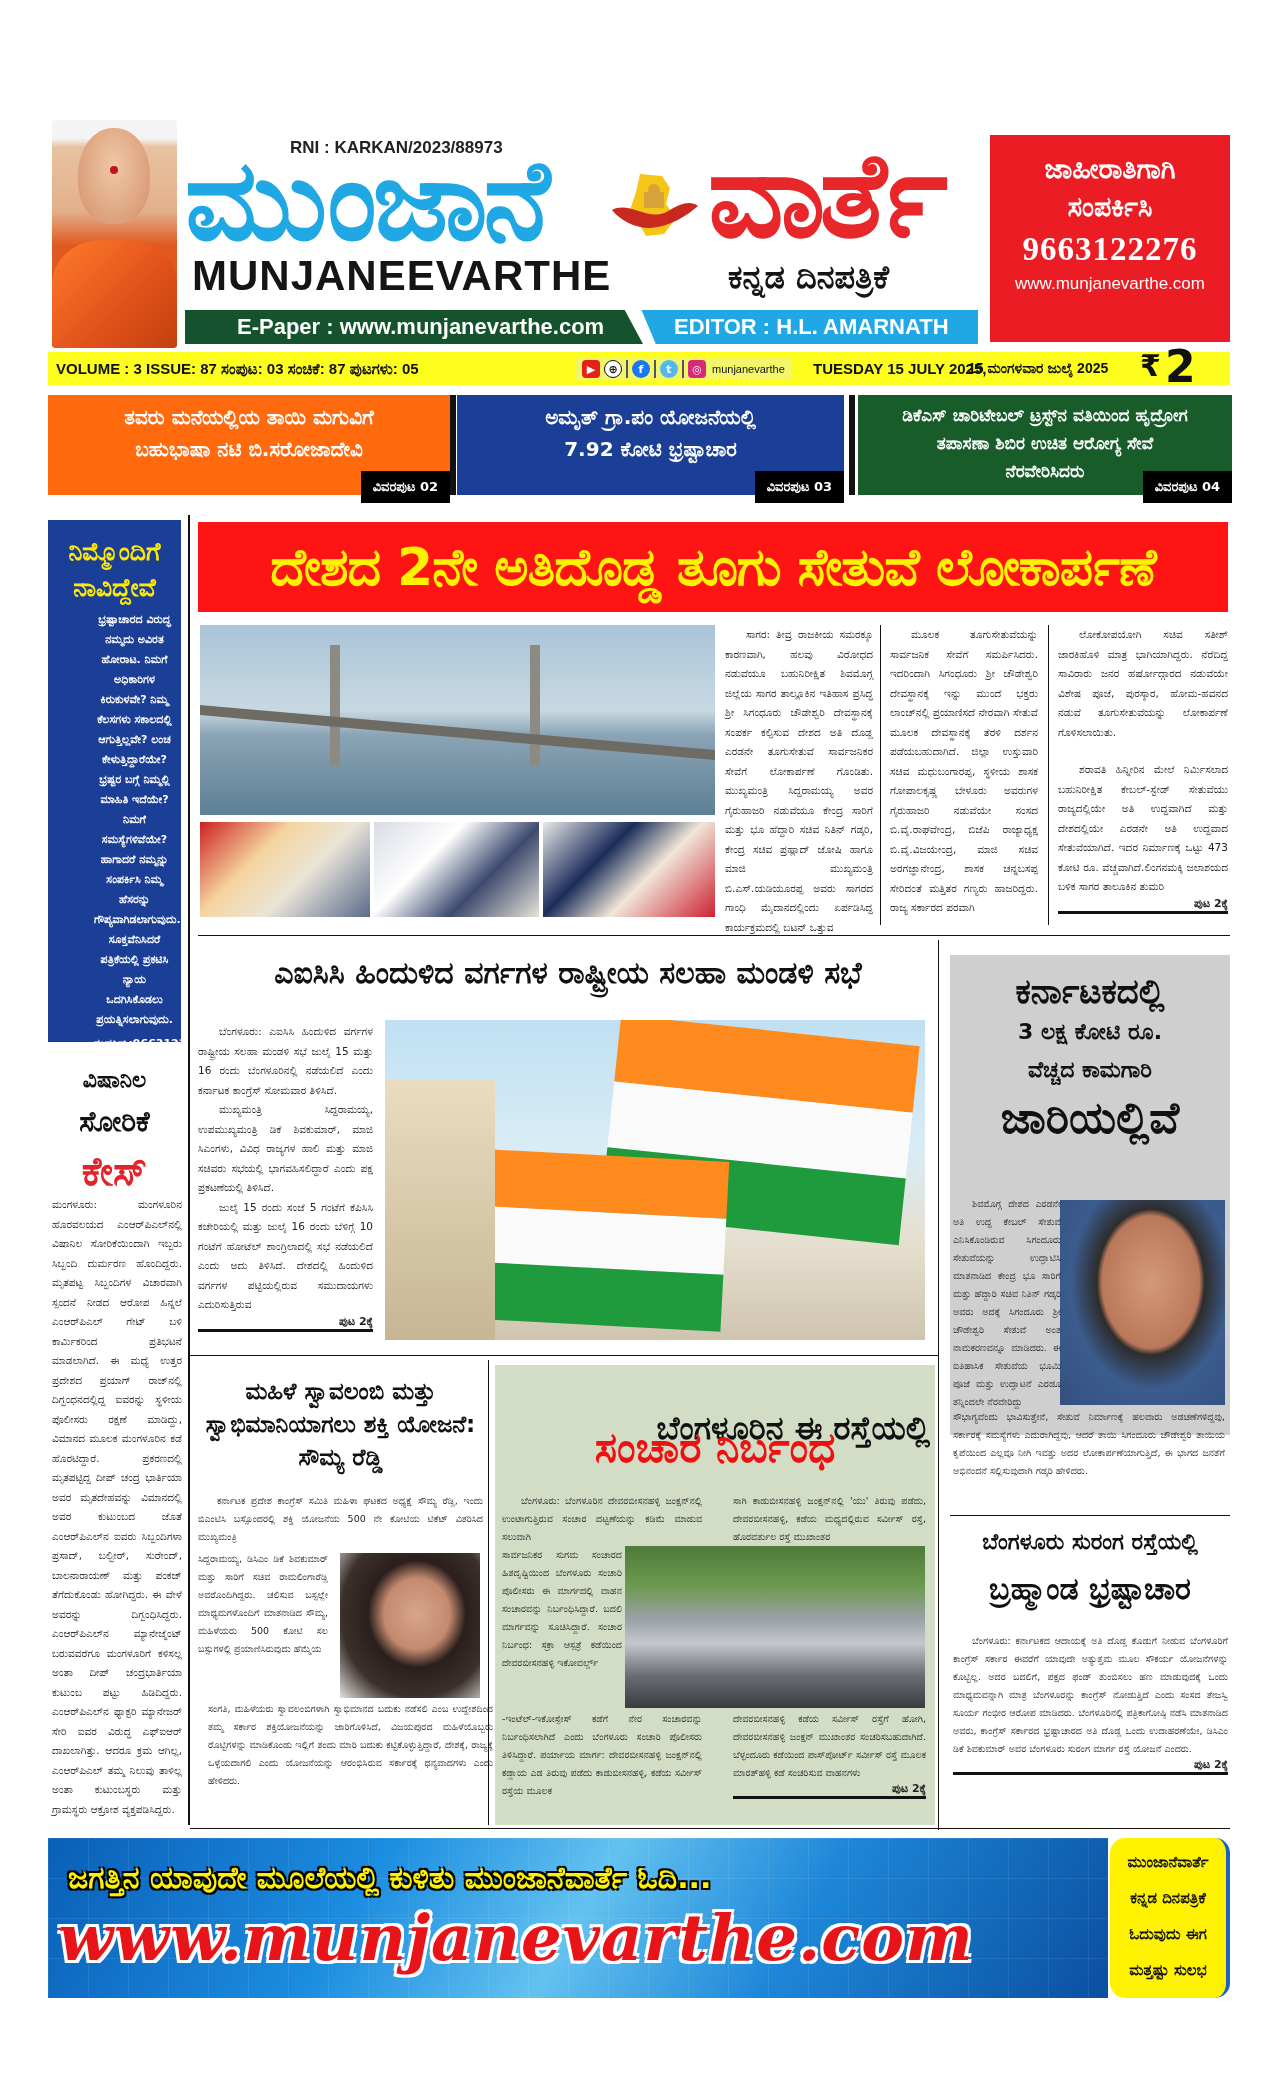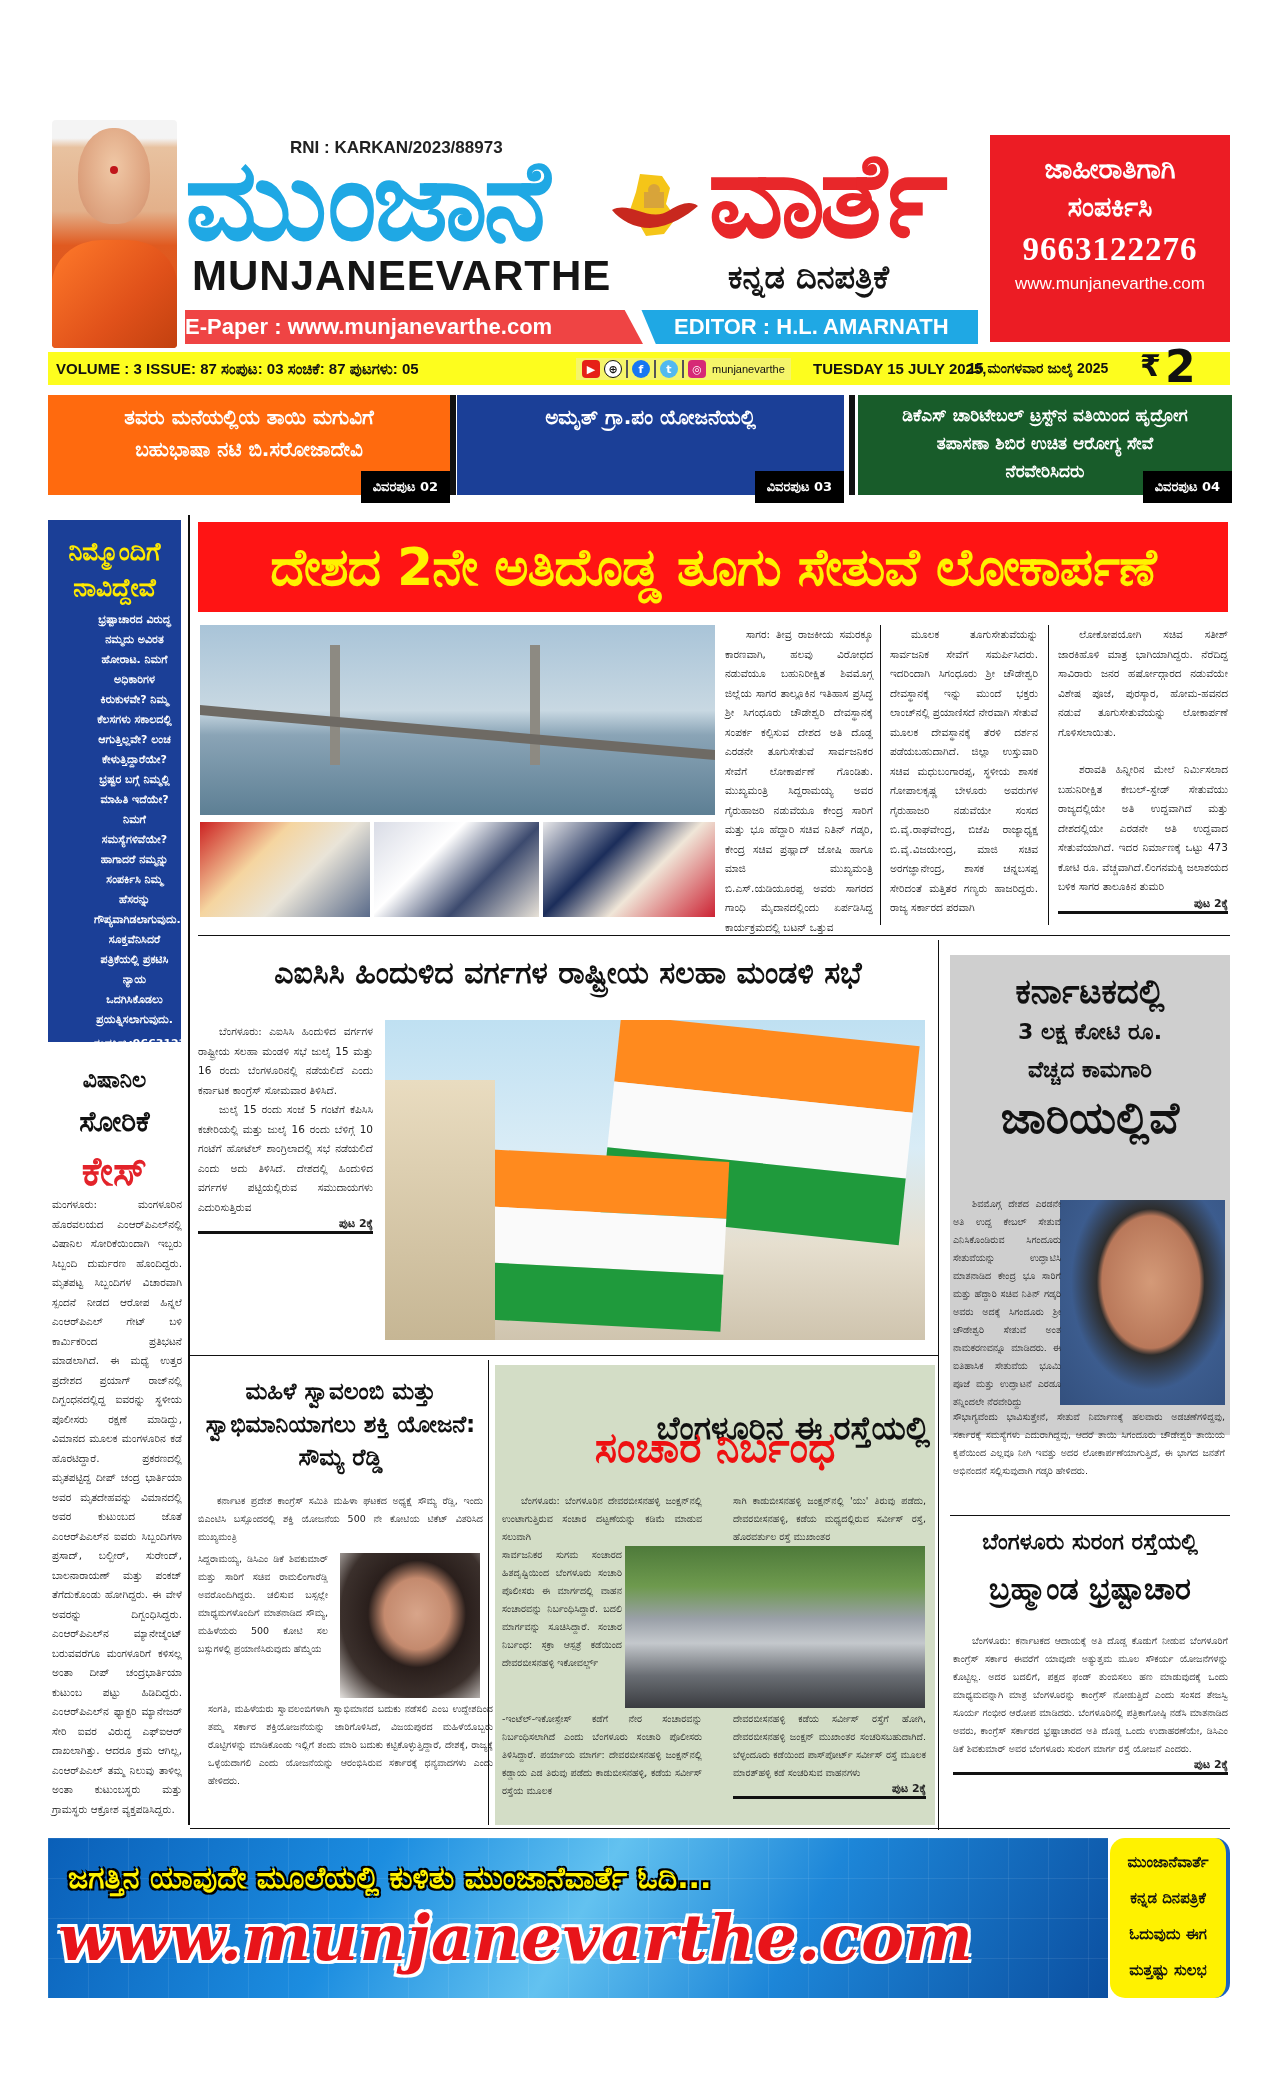--- a/index.html
+++ b/index.html
@@ -41,23 +41,23 @@
   .logo-kn-red {
     left: 708px; top: 130px; width: 280px; height: 130px;
     font: bold 118px "DejaVu Sans", sans-serif; color: #e8272a; line-height: 130px; letter-spacing: -6px;
     white-space: nowrap; overflow: hidden;
   }
   .tagline {
     left: 728px; top: 258px; font: bold 32px "DejaVu Sans", sans-serif; color: #151515;
   }
   .epaper-bar {
     left: 185px; top: 310px; width: 458px; height: 34px;
-    background: #ef4444; color: #fff;
+    background: #14532d; color: #fff;
     clip-path: polygon(0 0, 96% 0, 100% 100%, 0 100%);
-    font: bold 22px "Liberation Sans", sans-serif; line-height: 34px;
+    font: bold 22px "Liberation Sans", sans-serif; padding-left: 52px; line-height: 34px;
   }
   .editor-bar {
     left: 620px; top: 310px; width: 358px; height: 34px;
     background: #1fa8e4; color: #fff;
     clip-path: polygon(6% 0, 100% 0, 100% 100%, 10% 100%);
     font: bold 22px "Liberation Sans", sans-serif; padding-left: 54px; line-height: 34px;
   }
   .ad-box {
     left: 990px; top: 135px; width: 240px; height: 207px;
     background: #ec1c24; color: #fff; text-align: center;
@@ -269,20 +269,21 @@
 </div>
 
 <div class="abs teaser t1">
   <div>ತವರು ಮನೆಯಲ್ಲಿಯ ತಾಯಿ ಮಗುವಿಗೆ</div>
   <div>ಬಹುಭಾಷಾ ನಟಿ ಬಿ.ಸರೋಜಾದೇವಿ</div>
   <span class="ref">ವಿವರಪುಟ 02</span>
 </div>
 <div class="abs teaser-sep" style="left:450px"></div>
 <div class="abs teaser t2">
   <div>ಅಮೃತ್ ಗ್ರಾ.ಪಂ ಯೋಜನೆಯಲ್ಲಿ</div>
+  <div>7.92 ಕೋಟಿ ಭ್ರಷ್ಟಾಚಾರ</div>
   <span class="ref">ವಿವರಪುಟ 03</span>
 </div>
 <div class="abs teaser-sep" style="left:849px"></div>
 <div class="abs teaser t3" style="font-size:17px;line-height:28px;">
   <div>ಡಿಕೆಎಸ್ ಚಾರಿಟೇಬಲ್ ಟ್ರಸ್ಟ್‌ನ ವತಿಯಿಂದ ಹೃದ್ರೋಗ</div>
   <div>ತಪಾಸಣಾ ಶಿಬಿರ ಉಚಿತ ಆರೋಗ್ಯ ಸೇವೆ</div>
   <div>ನೆರವೇರಿಸಿದರು</div>
   <span class="ref">ವಿವರಪುಟ 04</span>
 </div>
 
@@ -323,20 +324,21 @@
 <div class="abs col-text lead-c3">
   <p>ಲೋಕೋಪಯೋಗಿ ಸಚಿವ ಸತೀಶ್ ಜಾರಕಿಹೊಳಿ ಮಾತ್ರ ಭಾಗಿಯಾಗಿದ್ದರು. ನೆರೆದಿದ್ದ ಸಾವಿರಾರು ಜನರ ಹರ್ಷೋದ್ಗಾರದ ನಡುವೆಯೇ ವಿಶೇಷ ಪೂಜೆ, ಪುರಸ್ಕಾರ, ಹೋಮ-ಹವನದ ನಡುವೆ ತೂಗುಸೇತುವೆಯನ್ನು ಲೋಕಾರ್ಪಣೆ ಗೊಳಿಸಲಾಯಿತು.</p>
   <p style="margin-top:18px">ಶರಾವತಿ ಹಿನ್ನೀರಿನ ಮೇಲೆ ನಿರ್ಮಿಸಲಾದ ಬಹುನಿರೀಕ್ಷಿತ ಕೇಬಲ್-ಸ್ಟೇಡ್ ಸೇತುವೆಯು ರಾಜ್ಯದಲ್ಲಿಯೇ ಅತಿ ಉದ್ದವಾಗಿದೆ ಮತ್ತು ದೇಶದಲ್ಲಿಯೇ ಎರಡನೇ ಅತಿ ಉದ್ದವಾದ ಸೇತುವೆಯಾಗಿದೆ. ಇದರ ನಿರ್ಮಾಣಕ್ಕೆ ಒಟ್ಟು 473 ಕೋಟಿ ರೂ. ವೆಚ್ಚವಾಗಿದೆ.ಲಿಂಗನಮಕ್ಕಿ ಜಲಾಶಯದ ಬಳಿಕ ಸಾಗರ ತಾಲೂಕಿನ ತುಮರಿ</p>
   <div class="cont">ಪುಟ 2ಕ್ಕೆ</div>
 </div>
 <div class="abs hline" style="left:198px;top:935px;width:1032px;height:1px"></div>
 
 <div class="abs obc-title">ಎಐಸಿಸಿ ಹಿಂದುಳಿದ ವರ್ಗಗಳ ರಾಷ್ಟ್ರೀಯ ಸಲಹಾ ಮಂಡಳಿ ಸಭೆ</div>
 <div class="abs col-text obc-body">
   <p>ಬೆಂಗಳೂರು: ಎಐಸಿಸಿ ಹಿಂದುಳಿದ ವರ್ಗಗಳ ರಾಷ್ಟ್ರೀಯ ಸಲಹಾ ಮಂಡಳಿ ಸಭೆ ಜುಲೈ 15 ಮತ್ತು 16 ರಂದು ಬೆಂಗಳೂರಿನಲ್ಲಿ ನಡೆಯಲಿದೆ ಎಂದು ಕರ್ನಾಟಕ ಕಾಂಗ್ರೆಸ್ ಸೋಮವಾರ ತಿಳಿಸಿದೆ.</p>
+  <p>ಮುಖ್ಯಮಂತ್ರಿ ಸಿದ್ದರಾಮಯ್ಯ, ಉಪಮುಖ್ಯಮಂತ್ರಿ ಡಿಕೆ ಶಿವಕುಮಾರ್, ಮಾಜಿ ಸಿಎಂಗಳು, ವಿವಿಧ ರಾಜ್ಯಗಳ ಹಾಲಿ ಮತ್ತು ಮಾಜಿ ಸಚಿವರು ಸಭೆಯಲ್ಲಿ ಭಾಗವಹಿಸಲಿದ್ದಾರೆ ಎಂದು ಪಕ್ಷ ಪ್ರಕಟಣೆಯಲ್ಲಿ ತಿಳಿಸಿದೆ.</p>
   <p>ಜುಲೈ 15 ರಂದು ಸಂಜೆ 5 ಗಂಟೆಗೆ ಕೆಪಿಸಿಸಿ ಕಚೇರಿಯಲ್ಲಿ ಮತ್ತು ಜುಲೈ 16 ರಂದು ಬೆಳಿಗ್ಗೆ 10 ಗಂಟೆಗೆ ಹೋಟೆಲ್ ಶಾಂಗ್ರಿಲಾದಲ್ಲಿ ಸಭೆ ನಡೆಯಲಿದೆ ಎಂದು ಅದು ತಿಳಿಸಿದೆ. ದೇಶದಲ್ಲಿ ಹಿಂದುಳಿದ ವರ್ಗಗಳ ಪಟ್ಟಿಯಲ್ಲಿರುವ ಸಮುದಾಯಗಳು ಎದುರಿಸುತ್ತಿರುವ</p>
   <div class="cont">ಪುಟ 2ಕ್ಕೆ</div>
 </div>
 <div class="abs photo flags-photo">
   <div class="flag" style="left:225px;top:10px;width:300px;height:200px;transform:rotate(6deg);">
     <div class="s" style="background:#ff8a1e"></div>
       <div class="s" style="background:#fafafa"></div>
       <div class="s" style="background:#1f9a3c"></div>
   </div>
   <div class="flag" style="left:80px;top:135px;width:260px;height:170px;transform:rotate(3deg);">

